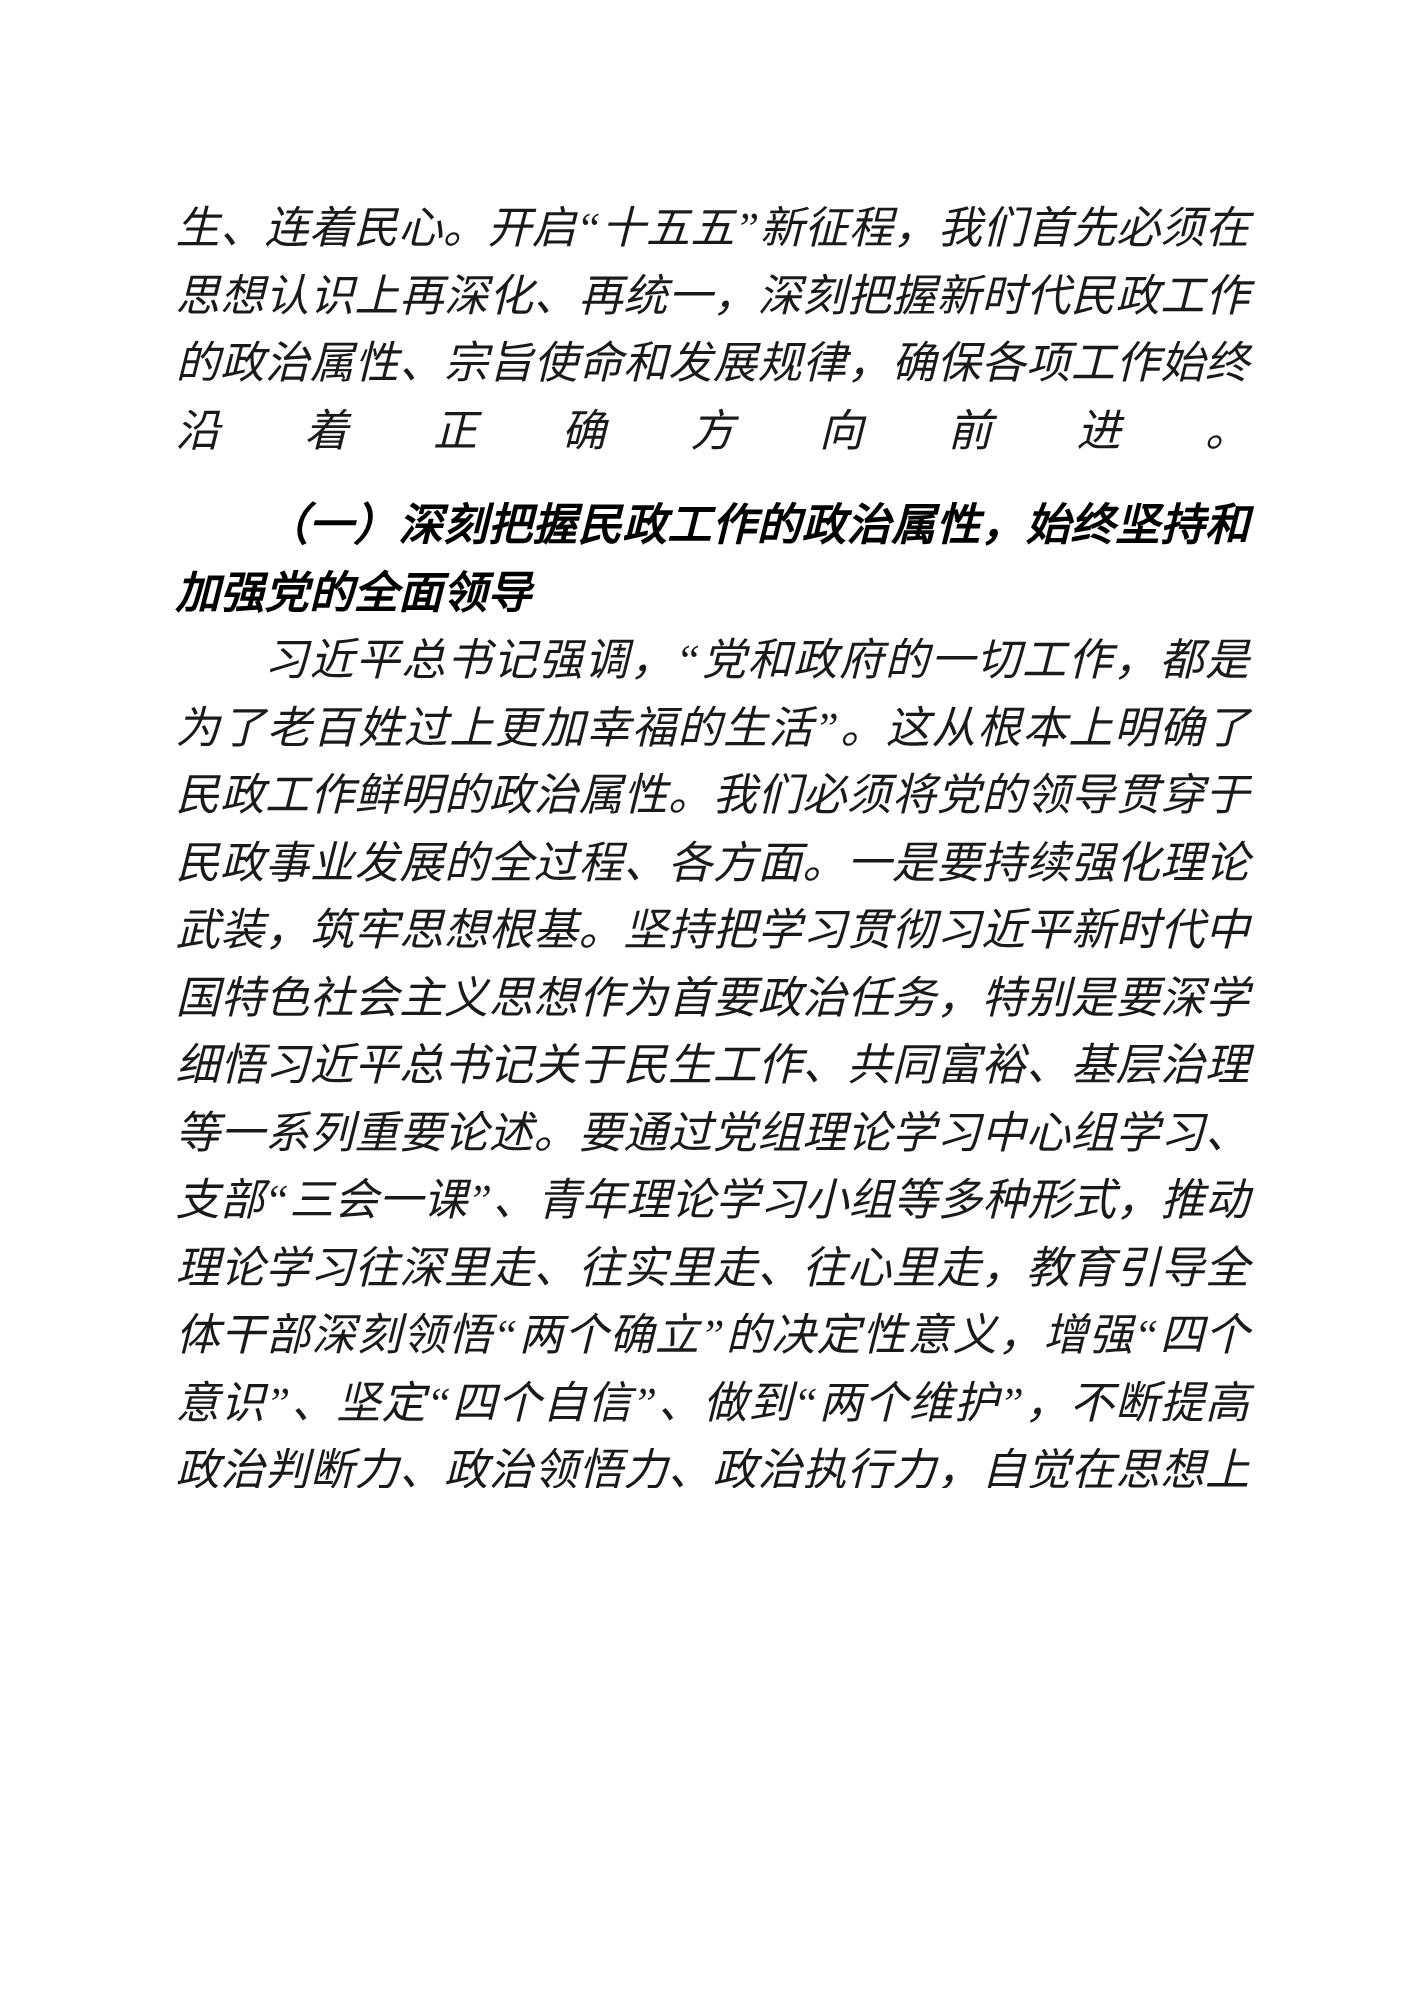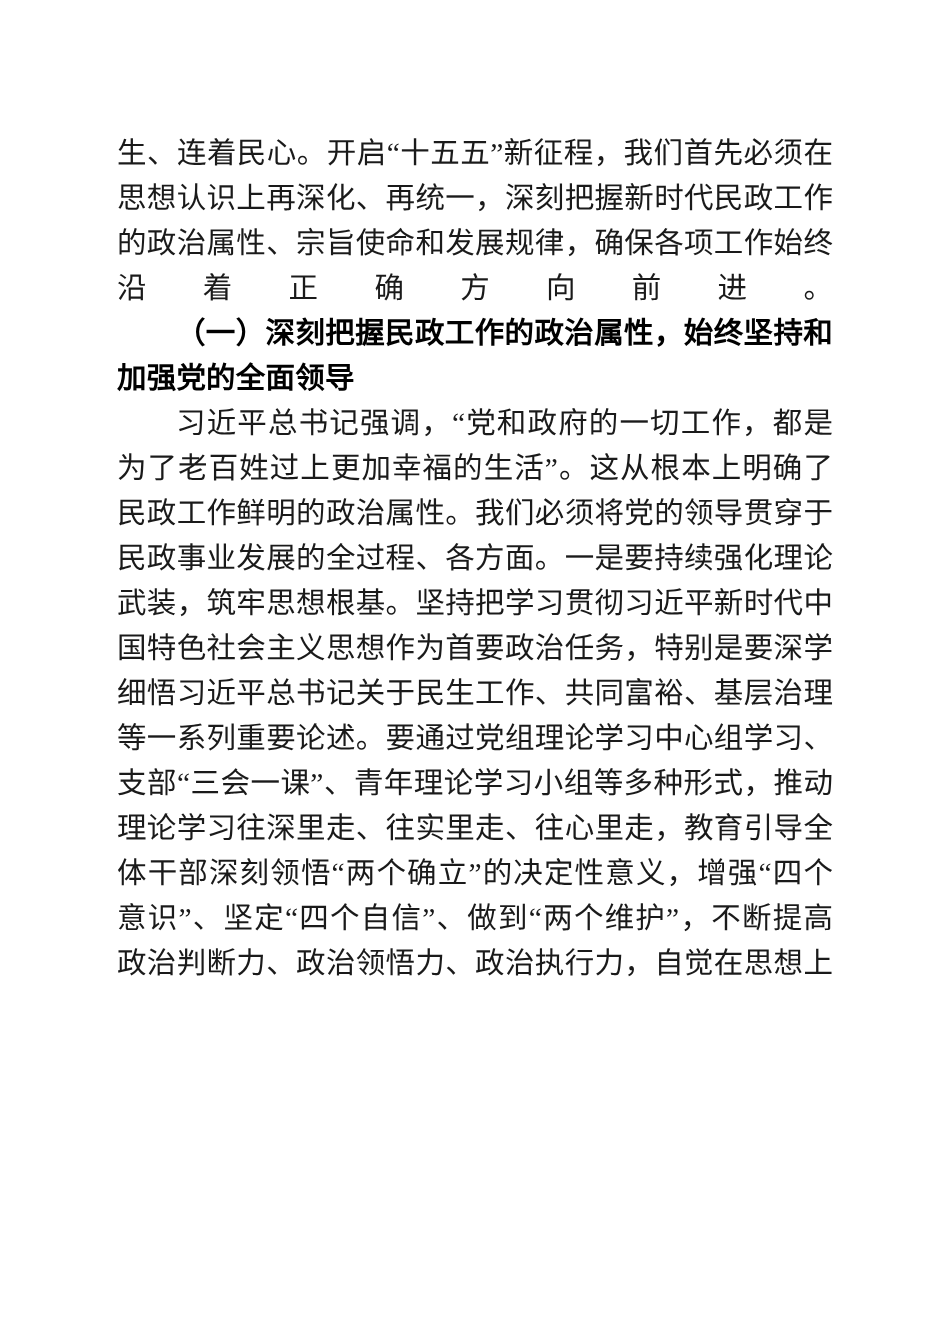--- a/index.html
+++ b/index.html
@@ -10,20 +10,21 @@
   }
 
   .page {
     position: relative;
     width: 950px;
     height: 992px;
     margin: 0 auto;
     background: #ffffff;
     overflow: hidden;
     box-sizing: border-box;
+    font-style: italic;
   }
 
   .doc-body {
     position: absolute;
     left: 117px;
     top: 131px;
     width: 716px;
   }
 
   .para {
@@ -43,20 +44,21 @@
 
   .para.indent {
     text-indent: 2em;
   }
 
   .para.heading {
     font-weight: bold;
     color: #000000;
     text-indent: 2em;
     letter-spacing: 0.2px;
+    margin-top: 18px;
   }
 
   
   .para.continues {
     text-align-last: justify;
   }
 </style>
 </head>
 <body>
 

